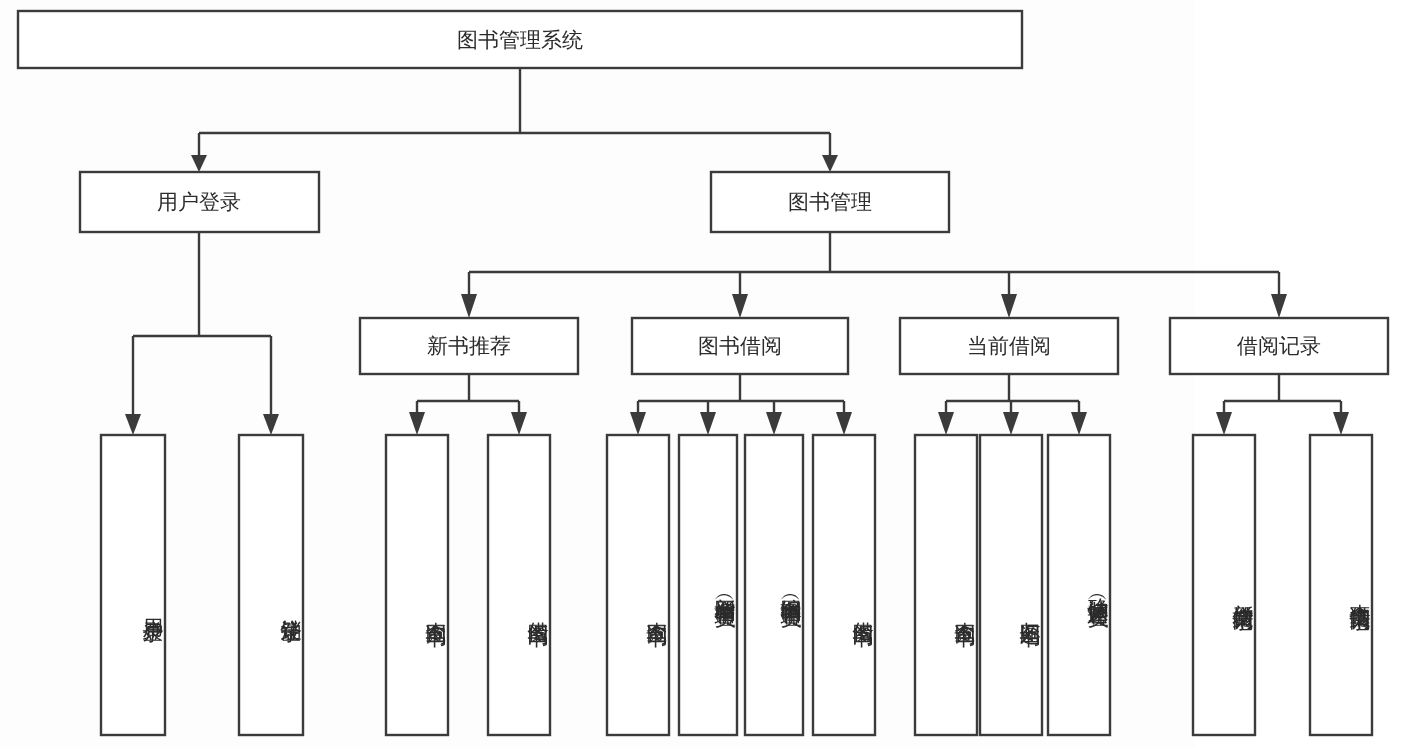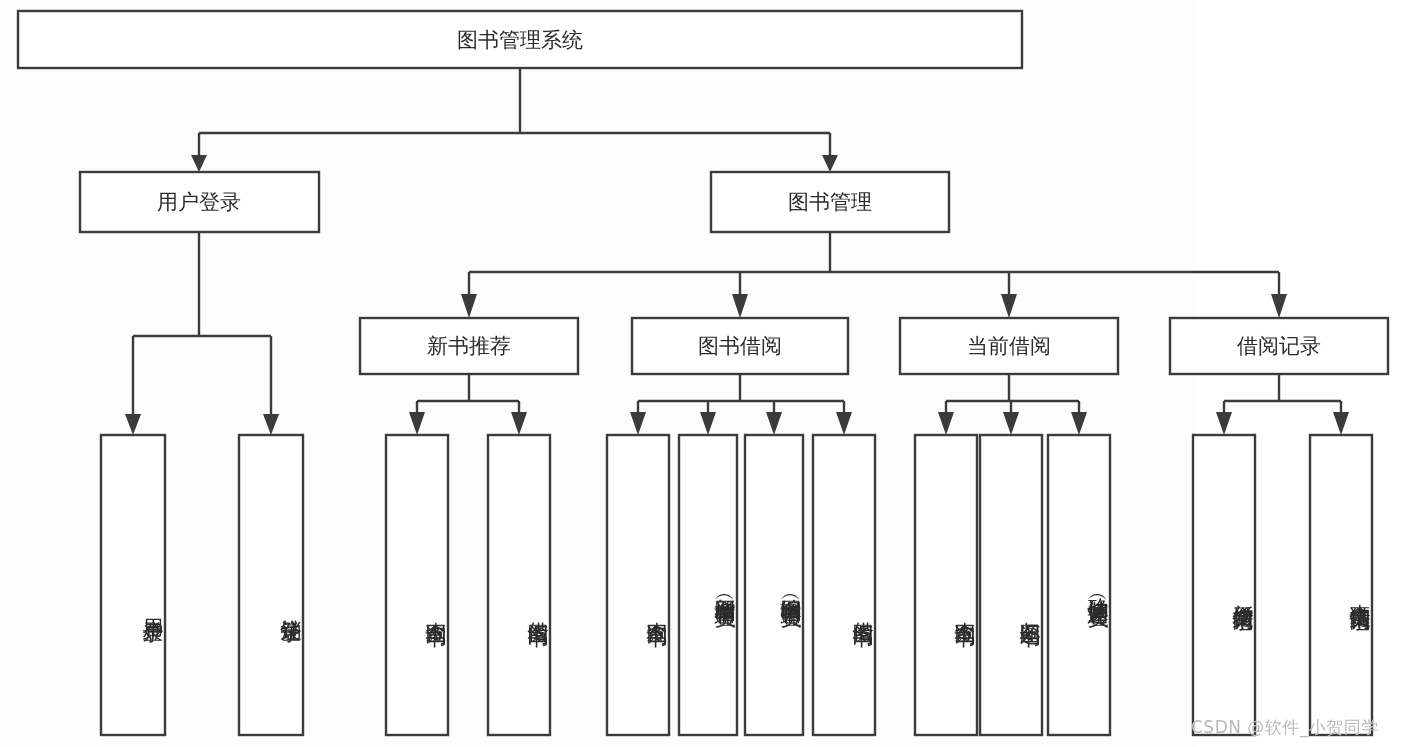--- a/index.html
+++ b/index.html
@@ -220,15 +220,14 @@
   <div class="node-label-v" style="left:915px; top:485px; width:62px; height:245px;">查询图书</div>
 
   <div class="node-label-v" style="left:980px; top:485px; width:62px; height:245px;">归还图书</div>
 
   <div class="node-label-v" style="left:1048px; top:443px; width:62px; height:290px;">确认归还（管理员）</div>
 
   <div class="node-label-v" style="left:1193px; top:452px; width:62px; height:278px;">新增借阅记录</div>
 
   <div class="node-label-v" style="left:1310px; top:452px; width:62px; height:278px;">查询借阅记录</div>
 
-  <div class="watermark" style="left:1191px; top:716px;">CSDN @软件_小贺同学</div>
 
 </div>
 
 </body></html>

